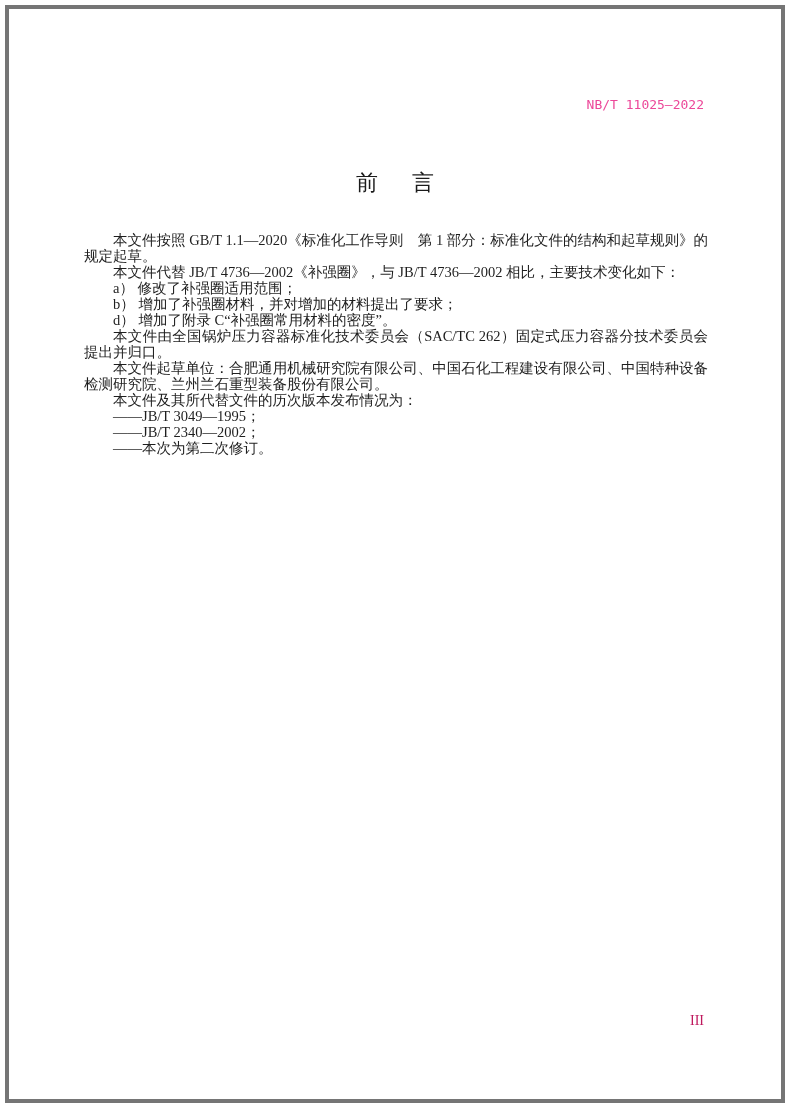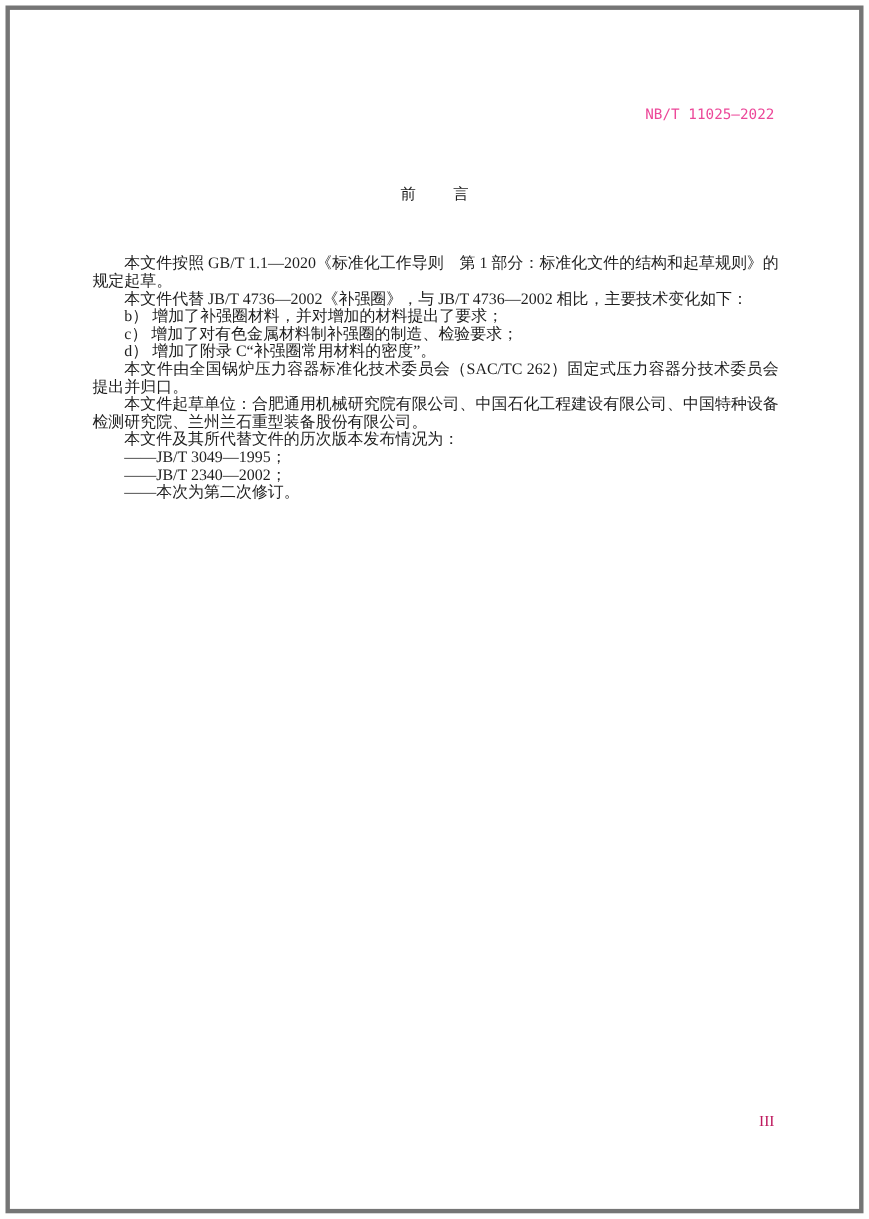--- a/index.html
+++ b/index.html
@@ -8,21 +8,21 @@
       position: absolute; left: 5px; top: 5px; width: 772px; height: 1090px;
       border: 4px solid #757575; background: #ffffff;
     }
     .header-code {
       position: absolute; right: 86px; top: 97px;
       font-family: "DejaVu Sans Mono", "Liberation Mono", monospace;
       font-size: 13px; color: #ec4899; letter-spacing: 0px;
     }
     .title {
       position: absolute; left: 0; width: 790px; top: 168px; text-align: center;
-      font-family: "DejaVu Sans", sans-serif; font-size: 14px; color: #1a1a1a;
+      font-family: "DejaVu Sans", sans-serif; font-size: 22px; color: #1a1a1a;
       letter-spacing: 34px; text-indent: 34px;
     }
     .body-text {
       position: absolute; left: 84px; top: 232px; width: 624px;
       font-family: "Liberation Serif", "DejaVu Serif", serif;
       font-size: 14.5px; line-height: 16px; color: #1e1e1e;
     }
     .p { margin: 0; text-align: justify; text-justify: inter-character; }
     .indent { text-indent: 29px; }
     .list-item { padding-left: 29px; }
@@ -39,26 +39,26 @@
 
 <div class="header-code">NB/T 11025—2022</div>
 
 <div class="title">前言</div>
 
 <div class="body-text">
   <p class="p indent">本文件按照 GB/T 1.1—2020《标准化工作导则　第 1 部分：标准化文件的结构和起草规则》的规定起草。</p>
   <p class="p indent">本文件代替 JB/T 4736—2002《补强圈》，与 JB/T 4736—2002 相比，主要技术变化如下：</p>
 
   <div class="p list-item">
+    <span>a）</span>
+    <span>修改了补强圈适用范围；</span>
+  </div>
+  <div class="p list-item">
     <span>b）</span>
     <span>增加了补强圈材料，并对增加的材料提出了要求；</span>
-  </div>
-  <div class="p list-item">
-    <span>c）</span>
-    <span>增加了对有色金属材料制补强圈的制造、检验要求；</span>
   </div>
   <div class="p list-item">
     <span>d）</span>
     <span>增加了附录 C“补强圈常用材料的密度”。</span>
   </div>
 
   <p class="p indent">本文件由全国锅炉压力容器标准化技术委员会（SAC/TC 262）固定式压力容器分技术委员会提出并归口。</p>
   <p class="p indent">本文件起草单位：合肥通用机械研究院有限公司、中国石化工程建设有限公司、中国特种设备检测研究院、兰州兰石重型装备股份有限公司。</p>
   <p class="p indent">本文件及其所代替文件的历次版本发布情况为：</p>
 

